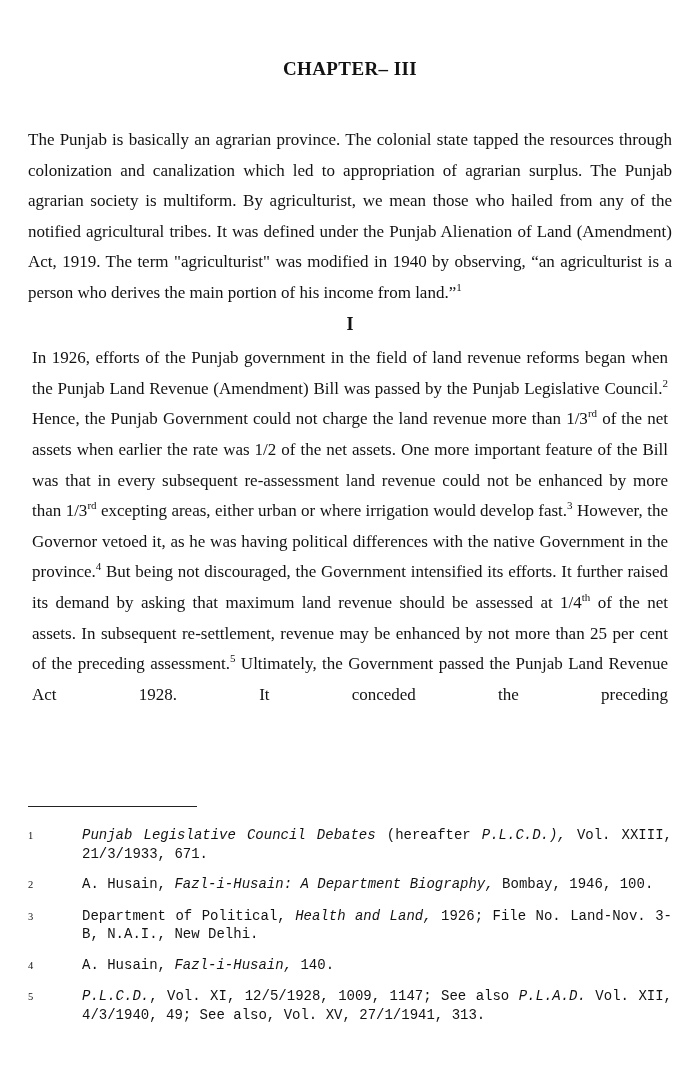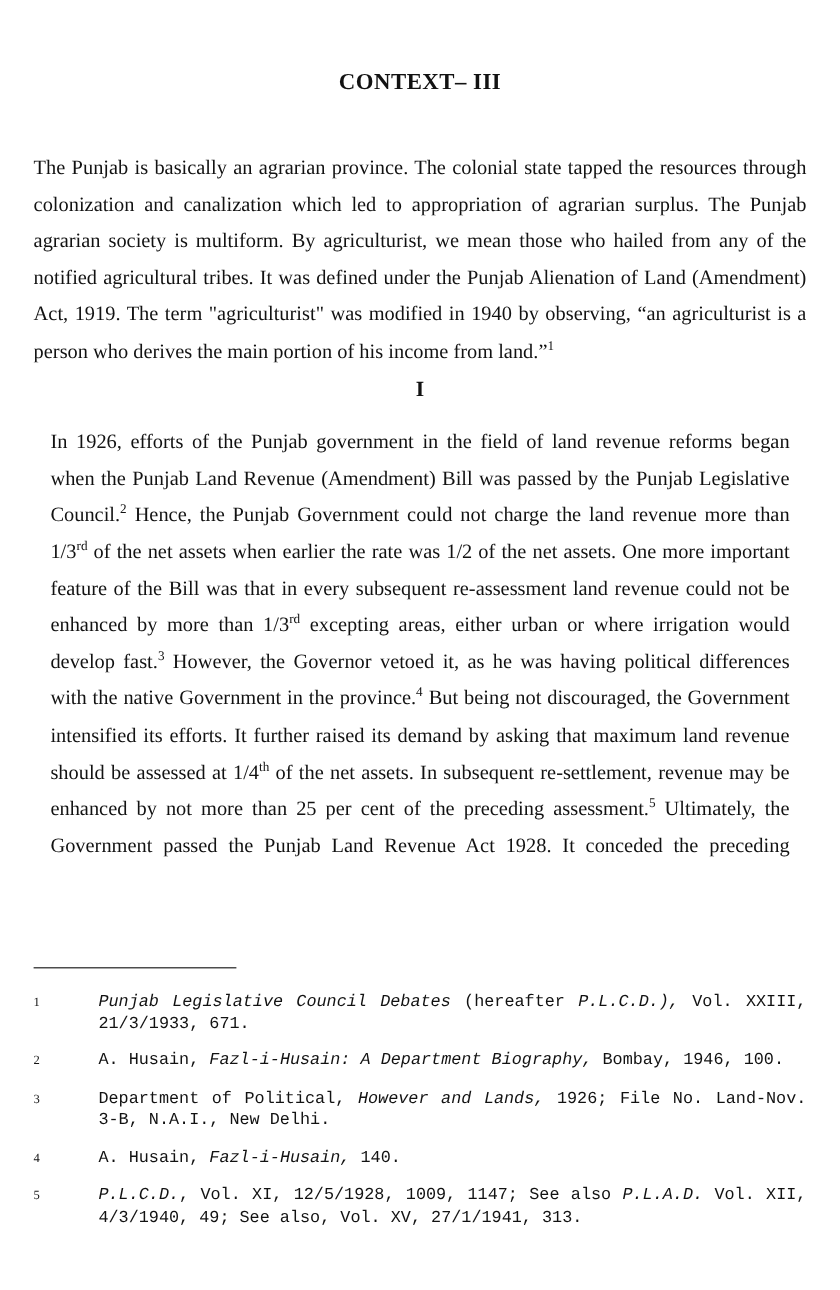--- a/index.html
+++ b/index.html
@@ -34,21 +34,21 @@
     text-align: justify;
   }
   p.para-1 { margin: 45px 0 0 0; }
   .section-heading {
     font-size: 18px;
     font-weight: bold;
     text-align: center;
     margin: 0;
     line-height: 30.6px;
   }
-  p.para-2 { margin: 14px; text-align-last: justify; }
+  p.para-2 { margin: 4px; text-align-last: justify; }
   sup { font-size: 11px; line-height: 0; vertical-align: super; }
   .footnotes {
     position: absolute;
     left: 28px;
     top: 806px;
     width: 644px;
   }
   .fn-rule {
     width: 169px;
     height: 0;
@@ -67,21 +67,21 @@
     font-size: 10.5px;
     padding-top: 1px;
   }
   .fn-text { flex: 1; text-align: justify; font-family: Liberation Mono, monospace; }
 </style>
 </head>
 <body>
 
 <div class="page">
 
-  <h1 class="chapter-heading">CONTEXT– III</h1>
+  <h1 class="chapter-heading">CHAPTER– III</h1>
 
   <p class="body-text para-1"><span>The Punjab is basically an agrarian province. The colonial state tapped the resources through colonization and canalization which led to appropriation of agrarian surplus. The Punjab agrarian society is multiform. By agriculturist, we mean those who hailed from any of the notified agricultural tribes. It was defined under the Punjab Alienation of Land (Amendment) Act, 1919. The term "agriculturist" was modified in 1940 by observing, “an agriculturist is a person who derives the main portion of his income from land.”</span><sup>1</sup></p>
 
   <div class="section-heading">I</div>
 
   <p class="body-text para-2"><span>In 1926, efforts of the Punjab government in the field of land revenue reforms began when the Punjab Land Revenue (Amendment) Bill was passed by the Punjab Legislative Council.</span><sup>2</sup><span> Hence, the Punjab Government could not charge the land revenue more than 1/3</span><sup>rd</sup><span> of the net assets when earlier the rate was 1/2 of the net assets. One more important feature of the Bill was that in every subsequent re-assessment land revenue could not be enhanced by more than 1/3</span><sup>rd</sup><span> excepting areas, either urban or where irrigation would develop fast.</span><sup>3</sup><span> However, the Governor vetoed it, as he was having political differences with the native Government in the province.</span><sup>4</sup><span> But being not discouraged, the Government intensified its efforts. It further raised its demand by asking that maximum land revenue should be assessed at 1/4</span><sup>th</sup><span> of the net assets. In subsequent re-settlement, revenue may be enhanced by not more than 25 per cent of the preceding assessment.</span><sup>5</sup><span> Ultimately, the Government passed the Punjab Land Revenue Act 1928. It conceded the preceding</span></p>
 
   <div class="footnotes">
     <div class="fn-rule"></div>
 
@@ -90,21 +90,21 @@
       <div class="fn-text"><i>Punjab Legislative Council Debates</i><span> (hereafter </span><i>P.L.C.D.),</i><span> Vol. XXIII, 21/3/1933, 671.</span></div>
     </div>
 
     <div class="footnote">
       <span class="fn-num">2</span>
       <div class="fn-text"><span>A. Husain, </span><i>Fazl-i-Husain: A Department Biography,</i><span> Bombay, 1946, 100.</span></div>
     </div>
 
     <div class="footnote">
       <span class="fn-num">3</span>
-      <div class="fn-text"><span>Department of Political, </span><i>However and Lands,</i><span> 1926; File No. Land-Nov. 3-B, N.A.I., New Delhi.</span></div>
+      <div class="fn-text"><span>Department of Political, </span><i>Health and Land,</i><span> 1926; File No. Land-Nov. 3-B, N.A.I., New Delhi.</span></div>
     </div>
 
     <div class="footnote">
       <span class="fn-num">4</span>
       <div class="fn-text"><span>A. Husain, </span><i>Fazl-i-Husain,</i><span> 140.</span></div>
     </div>
 
     <div class="footnote">
       <span class="fn-num">5</span>
       <div class="fn-text"><i>P.L.C.D.</i><span>, Vol. XI, 12/5/1928, 1009, 1147; See also </span><i>P.L.A.D.</i><span> Vol. XII, 4/3/1940, 49; See also, Vol. XV, 27/1/1941, 313.</span></div>

